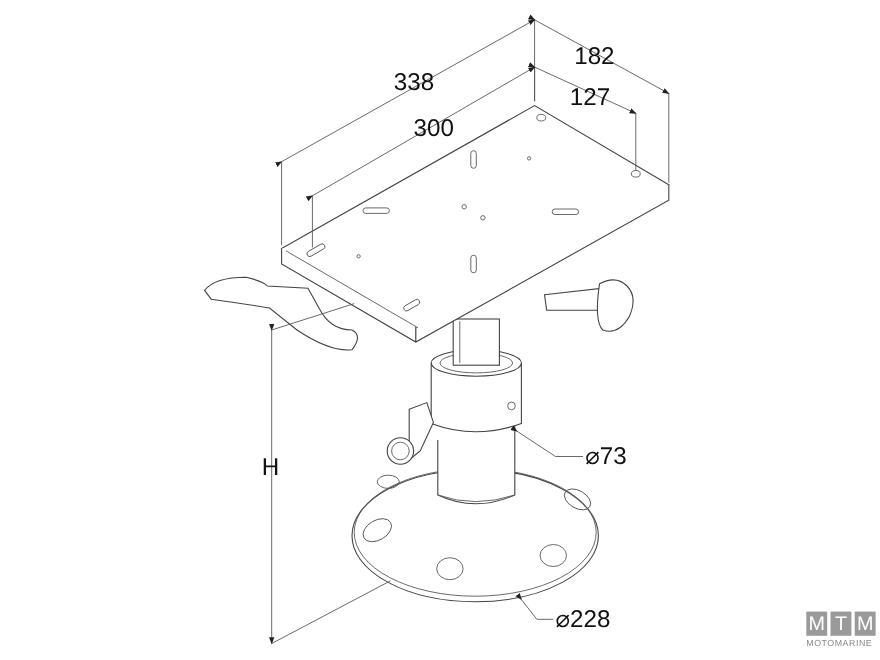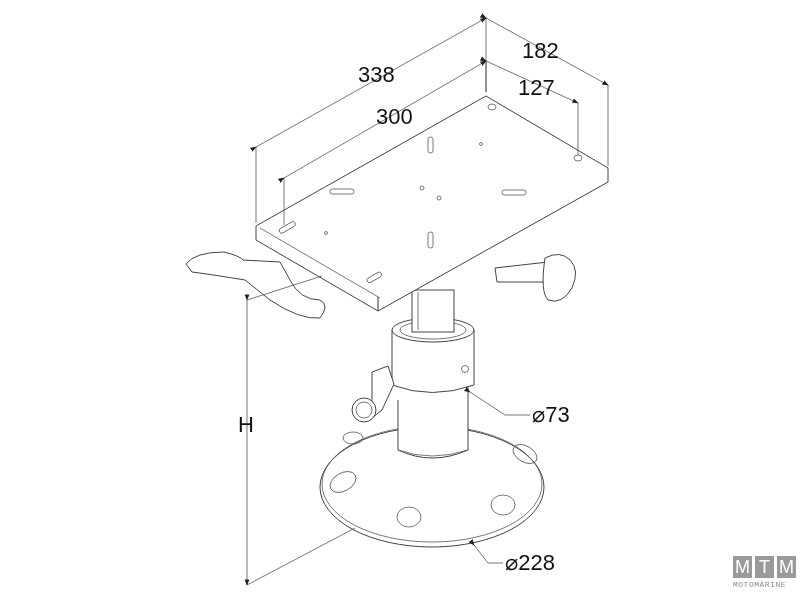--- a/index.html
+++ b/index.html
@@ -5,21 +5,21 @@
     html, body { margin: 0; padding: 0; background: #ffffff; }
     body { width: 800px; height: 600px; position: relative; overflow: hidden; font-family: "Liberation Sans", sans-serif; }
     svg { position: absolute; left: 0; top: 0; }
     .dim-text { font-family: "Liberation Sans", sans-serif; font-size: 22px; fill: #111; }
     .ln { stroke: #333; stroke-width: 1; fill: none; }
     .thin { stroke: #555; stroke-width: 0.8; fill: none; }
     .part { stroke: #444; stroke-width: 1; fill: #fff; }
     .logo { position: absolute; left: 733px; top: 556px; width: 64px; }
     .logo-boxes { display: flex; gap: 3px; }
     .logo-box { width: 19px; height: 22px; background: #9a9a9a; color: #fff; font-size: 18px; text-align: center; line-height: 22px; font-family: "Liberation Sans", sans-serif; }
-    .logo-text { font-size: 8px; color: #8a8a8a; letter-spacing: 0.5px; margin-top: 2px; font-family: Liberation Mono, monospace; }
+    .logo-text { font-size: 8px; color: #8a8a8a; letter-spacing: 0.5px; margin-top: 2px; font-family: Liberation Sans, sans-serif; }
   </style>
 </head>
 <body>
 
 <svg width="800" height="600" viewBox="0 0 800 600">
   <defs>
     <marker id="arr" markerWidth="8" markerHeight="8" refX="7" refY="4" orient="auto">
       <path d="M0,1 L8,4 L0,7 z" fill="#222"></path>
     </marker>
   </defs>

